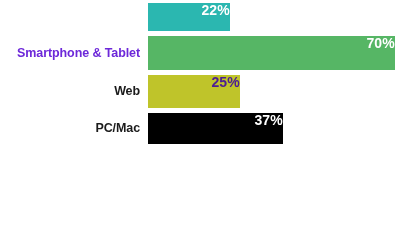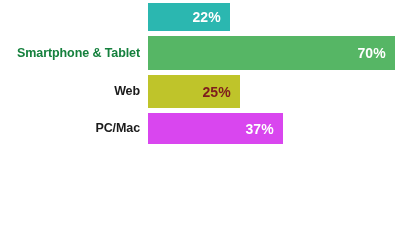--- a/index.html
+++ b/index.html
@@ -49,24 +49,22 @@
     font-size: 12.5px;
     letter-spacing: -0.1px;
     white-space: nowrap;
     line-height: 1;
   }
   .row-bar {
     position: absolute;
     top: 0;
     height: 100%;
     display: flex;
-    align-items: center;
     justify-content: flex-end;
     box-sizing: border-box;
-    padding-right: 9px;
   }
   .bar-value {
     color: #ffffff;
     font-family: "Liberation Sans", sans-serif;
     font-weight: bold;
     font-size: 14px;
     letter-spacing: 0.2px;
     line-height: 1;
     text-shadow: 0 0 1px rgba(0,0,0,0.06);
   }
@@ -89,34 +87,34 @@
 <div id="chart-root" style="background-color: rgb(255, 255, 255);">
   <div class="chart-rows">
 
     <div class="chart-row row-0">
       <div class="row-bar" style="background-color: rgb(43, 183, 176); width: 82px;">
         <span class="bar-value" style="color: rgb(255, 255, 255);">22%</span>
       </div>
     </div>
 
     <div class="chart-row row-1">
-      <div class="row-label" style="color: #15803d;">Smartphone &amp; Tablet</div>
+      <div class="row-label" style="color: #6d28d9;">Smartphone &amp; Tablet</div>
       <div class="row-bar" style="background-color: rgb(86, 182, 101); width: 247px;">
         <span class="bar-value" style="color: rgb(255, 255, 255);">70%</span>
       </div>
     </div>
 
     <div class="chart-row row-2">
       <div class="row-label" style="color: rgb(27, 27, 27);">Web</div>
       <div class="row-bar" style="background-color: rgb(191, 196, 42); width: 92px;">
-        <span class="bar-value" style="color: #7f1d1d;">25%</span>
+        <span class="bar-value" style="color: #4c1d95;">25%</span>
       </div>
     </div>
 
     <div class="chart-row row-3">
       <div class="row-label" style="color: rgb(27, 27, 27); padding-left: 12px;">PC/Mac</div>
-      <div class="row-bar" style="background-color: #d946ef; width: 135px;">
+      <div class="row-bar" style="background-color: #000000; width: 135px;">
         <span class="bar-value" style="color: rgb(255, 255, 255);">37%</span>
       </div>
     </div>
 
   </div>
 </div>
 
 </body></html>

